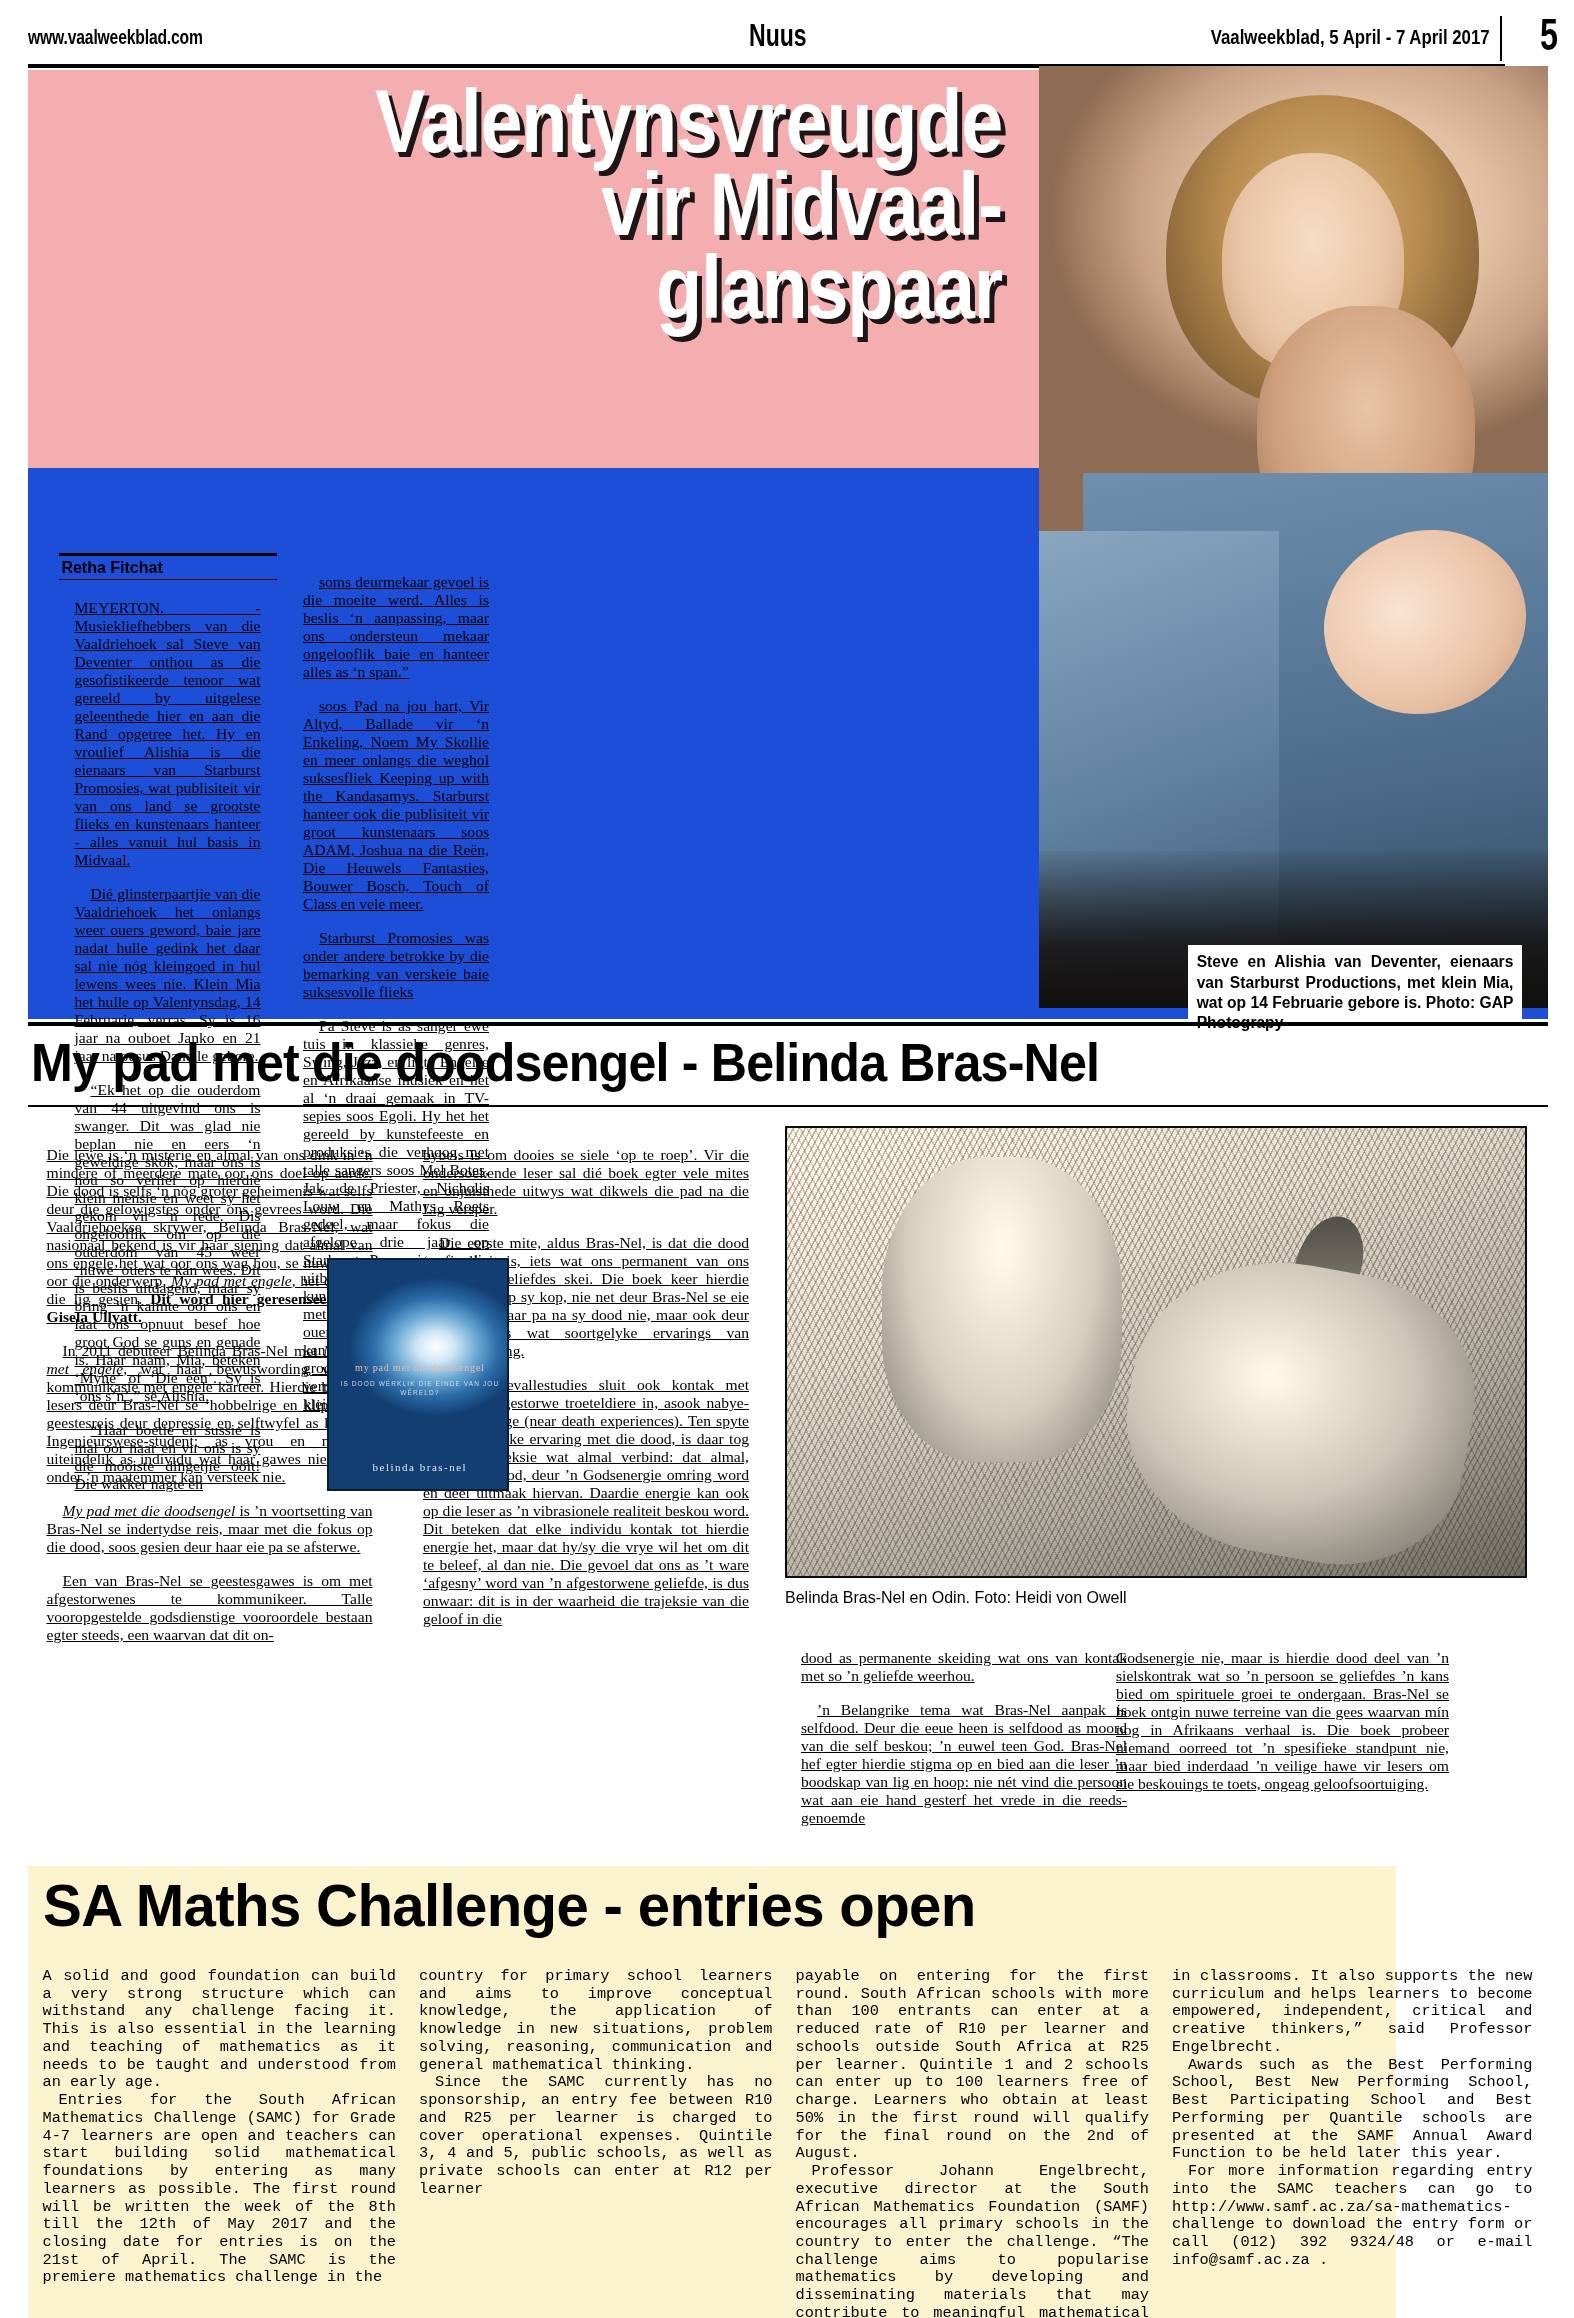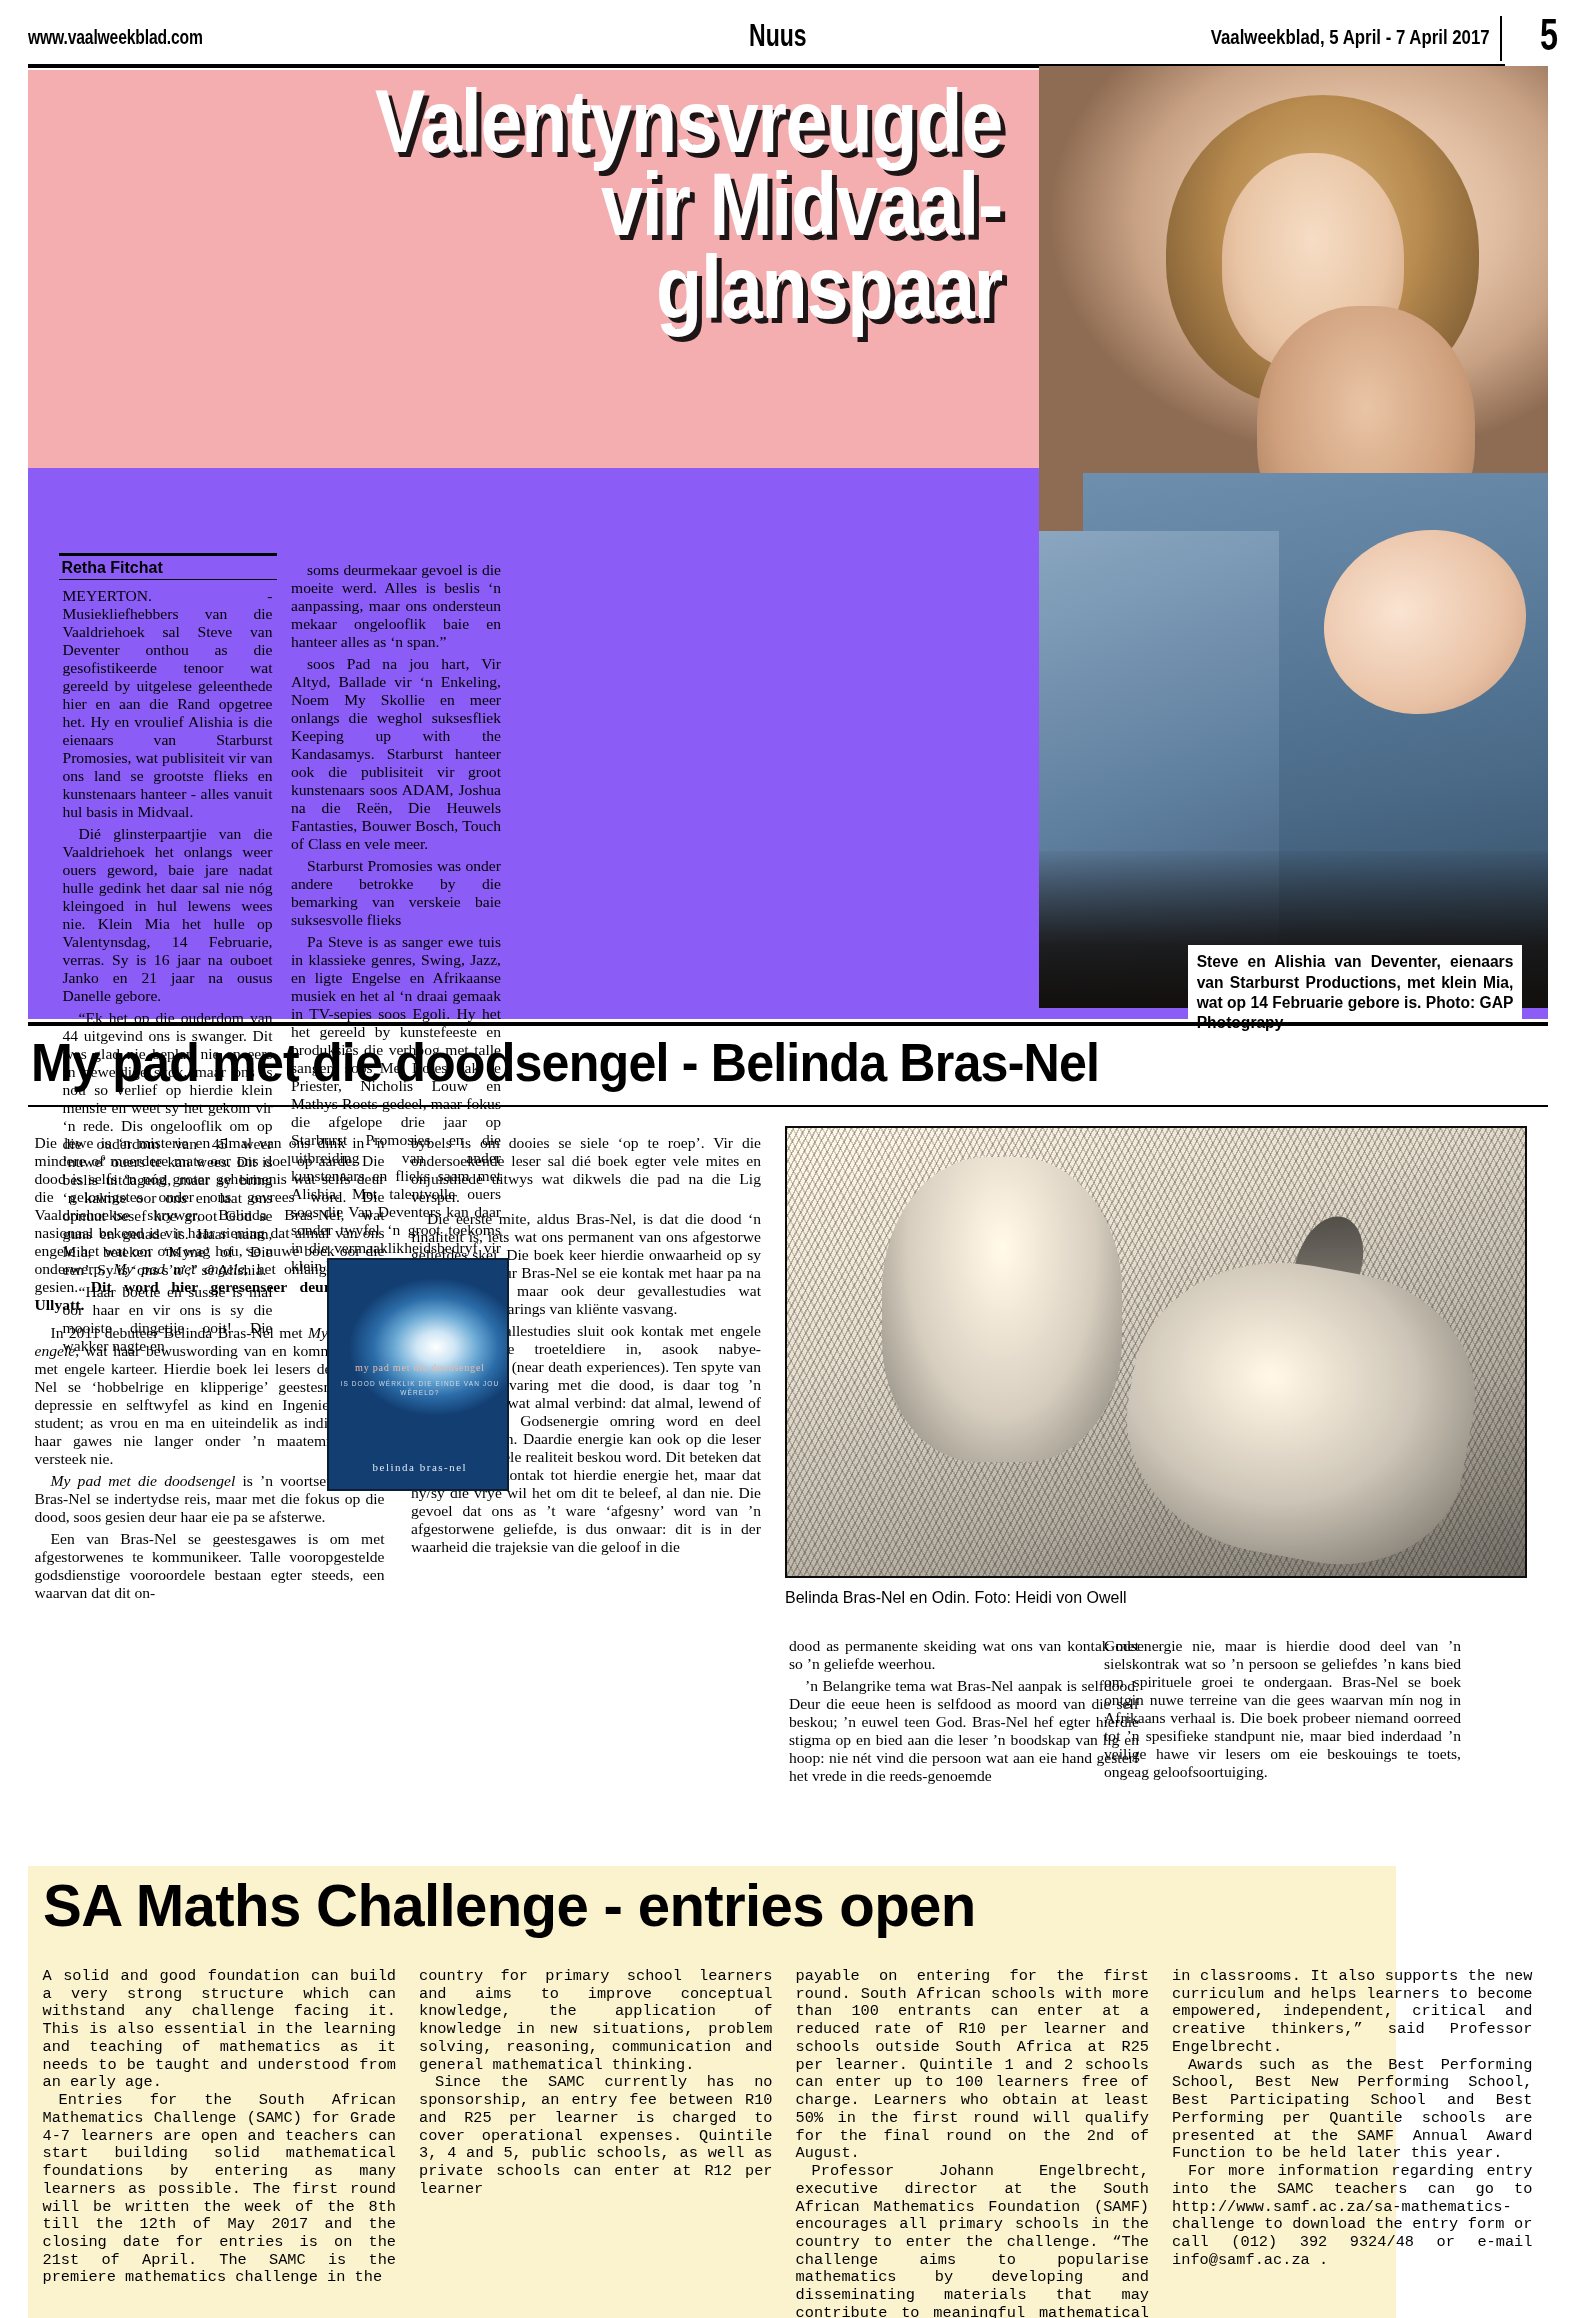--- a/index.html
+++ b/index.html
@@ -49,21 +49,21 @@
     transform: scaleX(0.72); transform-origin:right center;
   }
   .mast-rule {
     position:absolute; left:28px; top:64px; width:1477px; height:3.6px;
     background:#000;
   }
 
   
   .sec1 {
     position:absolute; left:28px; top:70px; width:1520px; height:949px;
-    background:#8b5cf6;
+    background:#1d4ed8;
   }
   .pinkblock {
     position:absolute; left:0px; top:0px; width:1011px; height:398px;
     background:#f5aeb0;
   }
   .headline1 {
     position:absolute; left:0px; top:10.2px; width:974px;
     text-align:right;
     font-family:"Liberation Sans", sans-serif;
     font-weight:bold;
@@ -153,21 +153,21 @@
   .a1-mid {
     position:absolute; left:259px; top:487px; width:218px;
   }
 
   .body-ser {
     font-family:"Liberation Serif", serif;
     font-size:15.6px; line-height:1.155;
     text-align:justify;
     -webkit-hyphens:auto; hyphens:auto;
   }
-  .body-ser p { margin:4px; text-indent:16px; }
+  .body-ser p { margin:16px; text-indent:16px;text-decoration:underline; }
   .body-ser p.noind { text-indent:0; }
 
   
   .rule-thick-a {
     position:absolute; left:28px; top:1022px; width:1520px; height:3.6px; background:#000;
   }
   .headline2 {
     position:absolute; left:30.5px; top:1035px; width:1512px;
     font-family:"Liberation Sans", sans-serif;
     font-weight:bold; font-size:54px; line-height:1.0;

